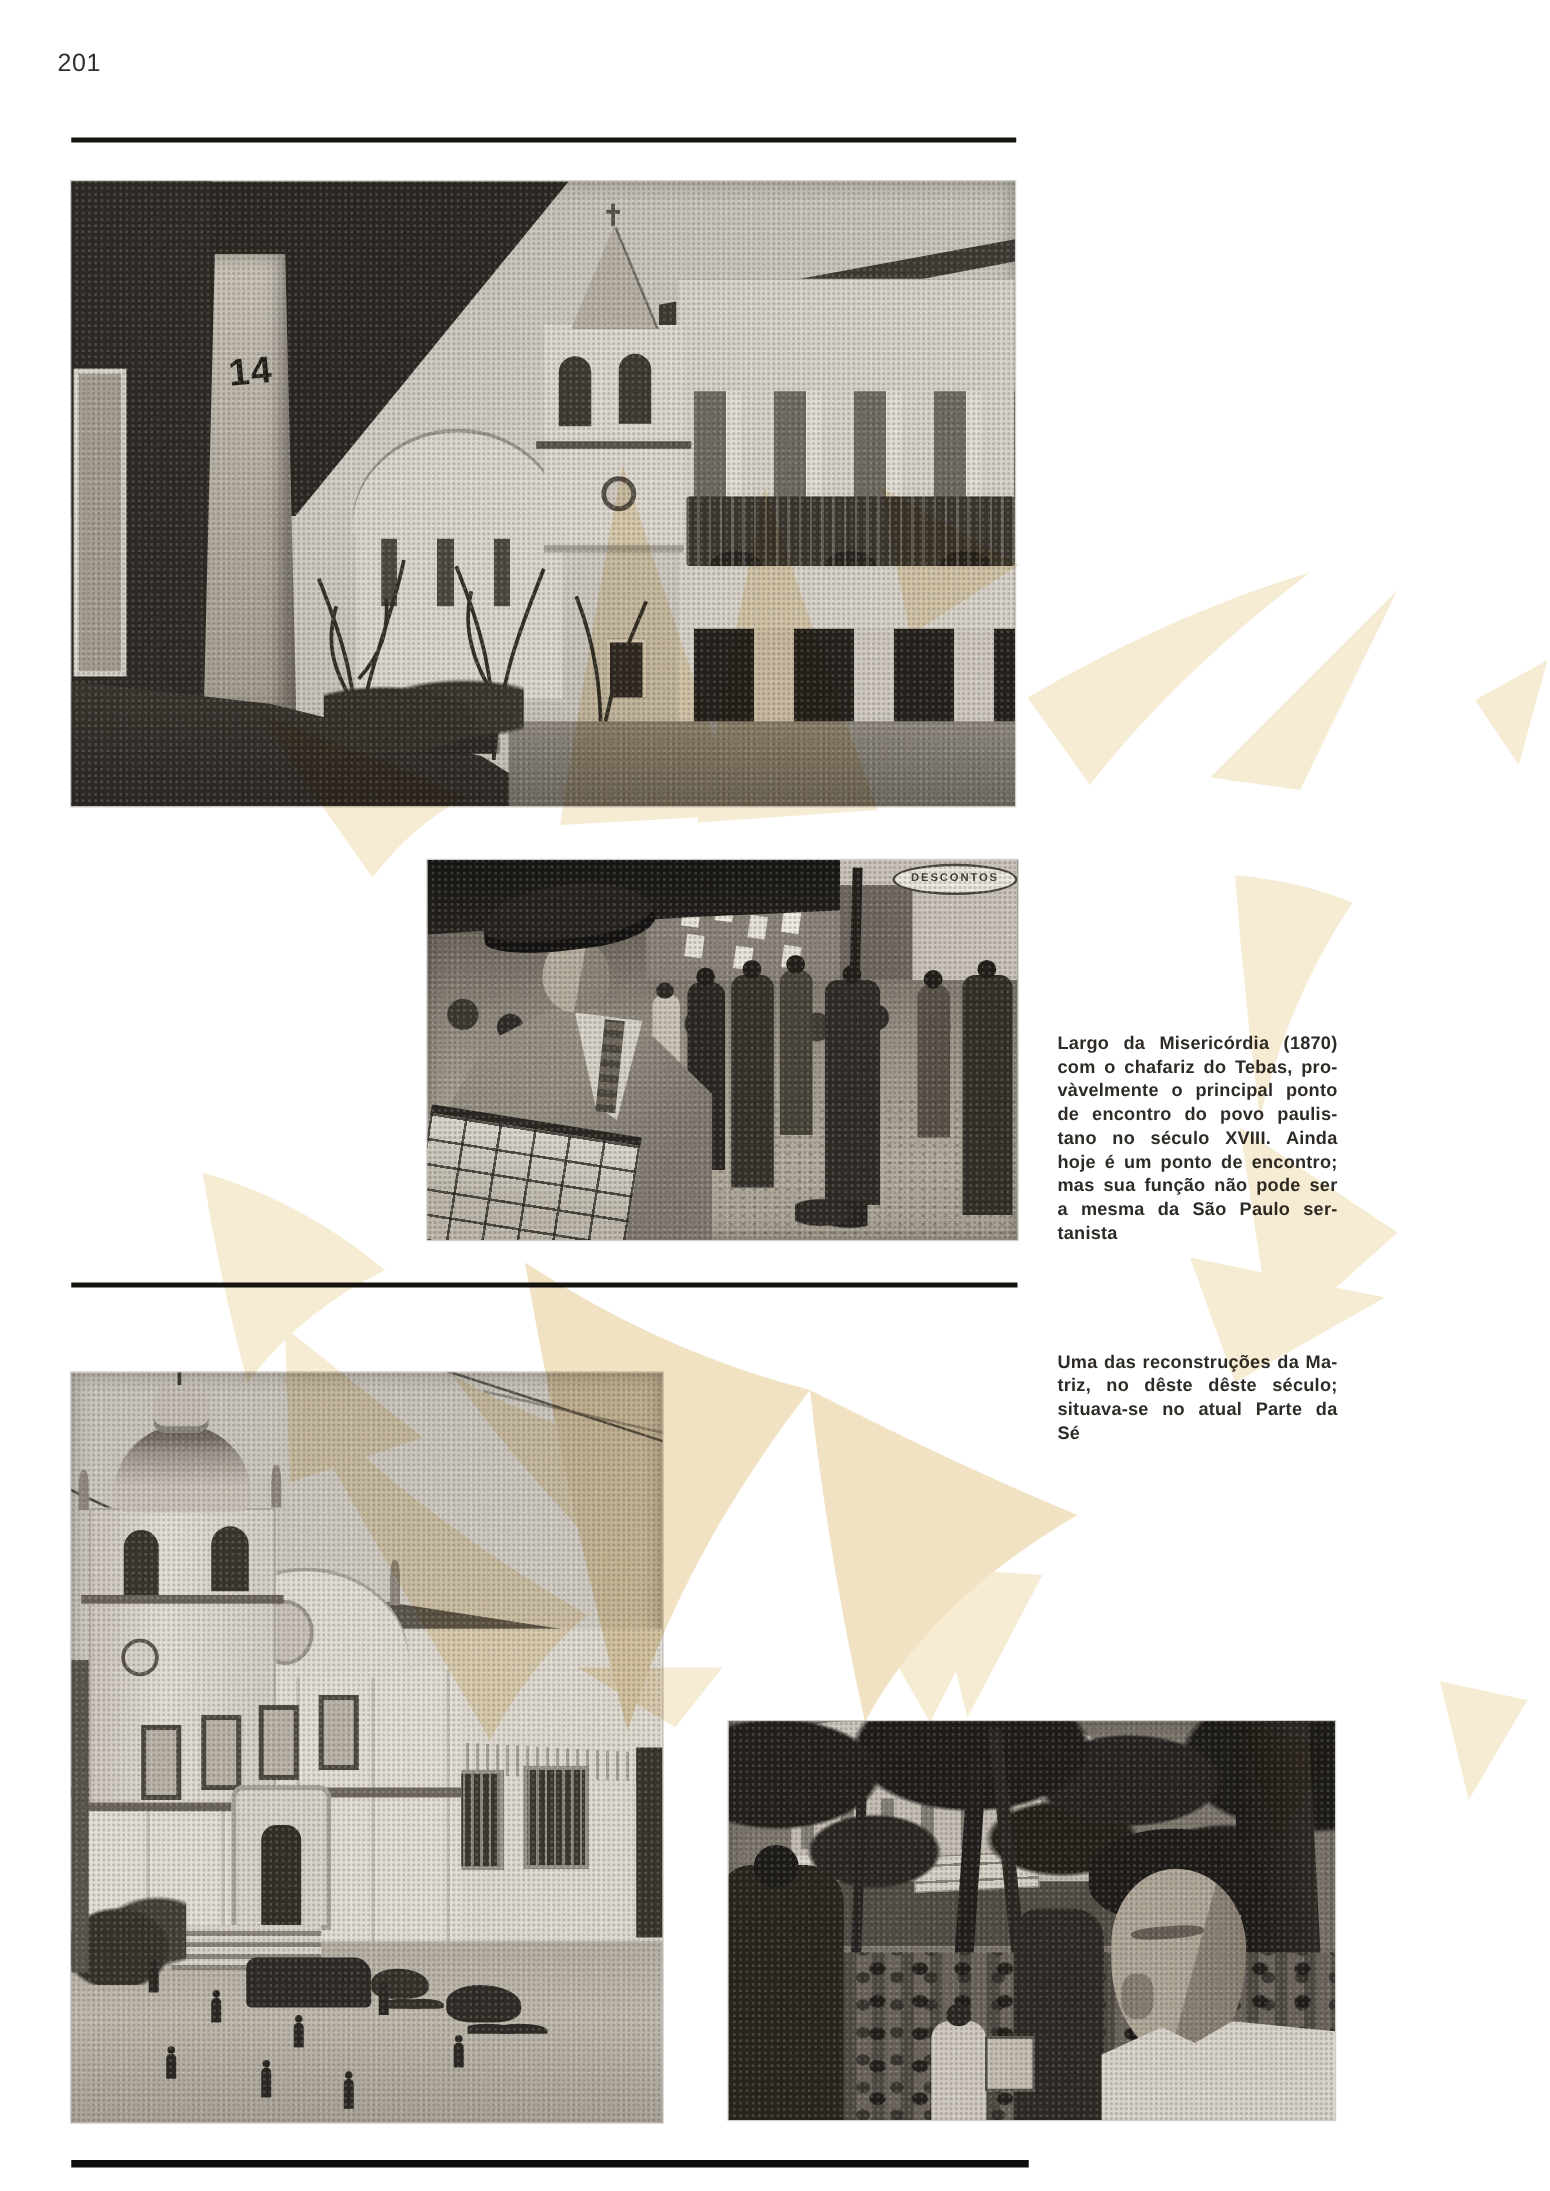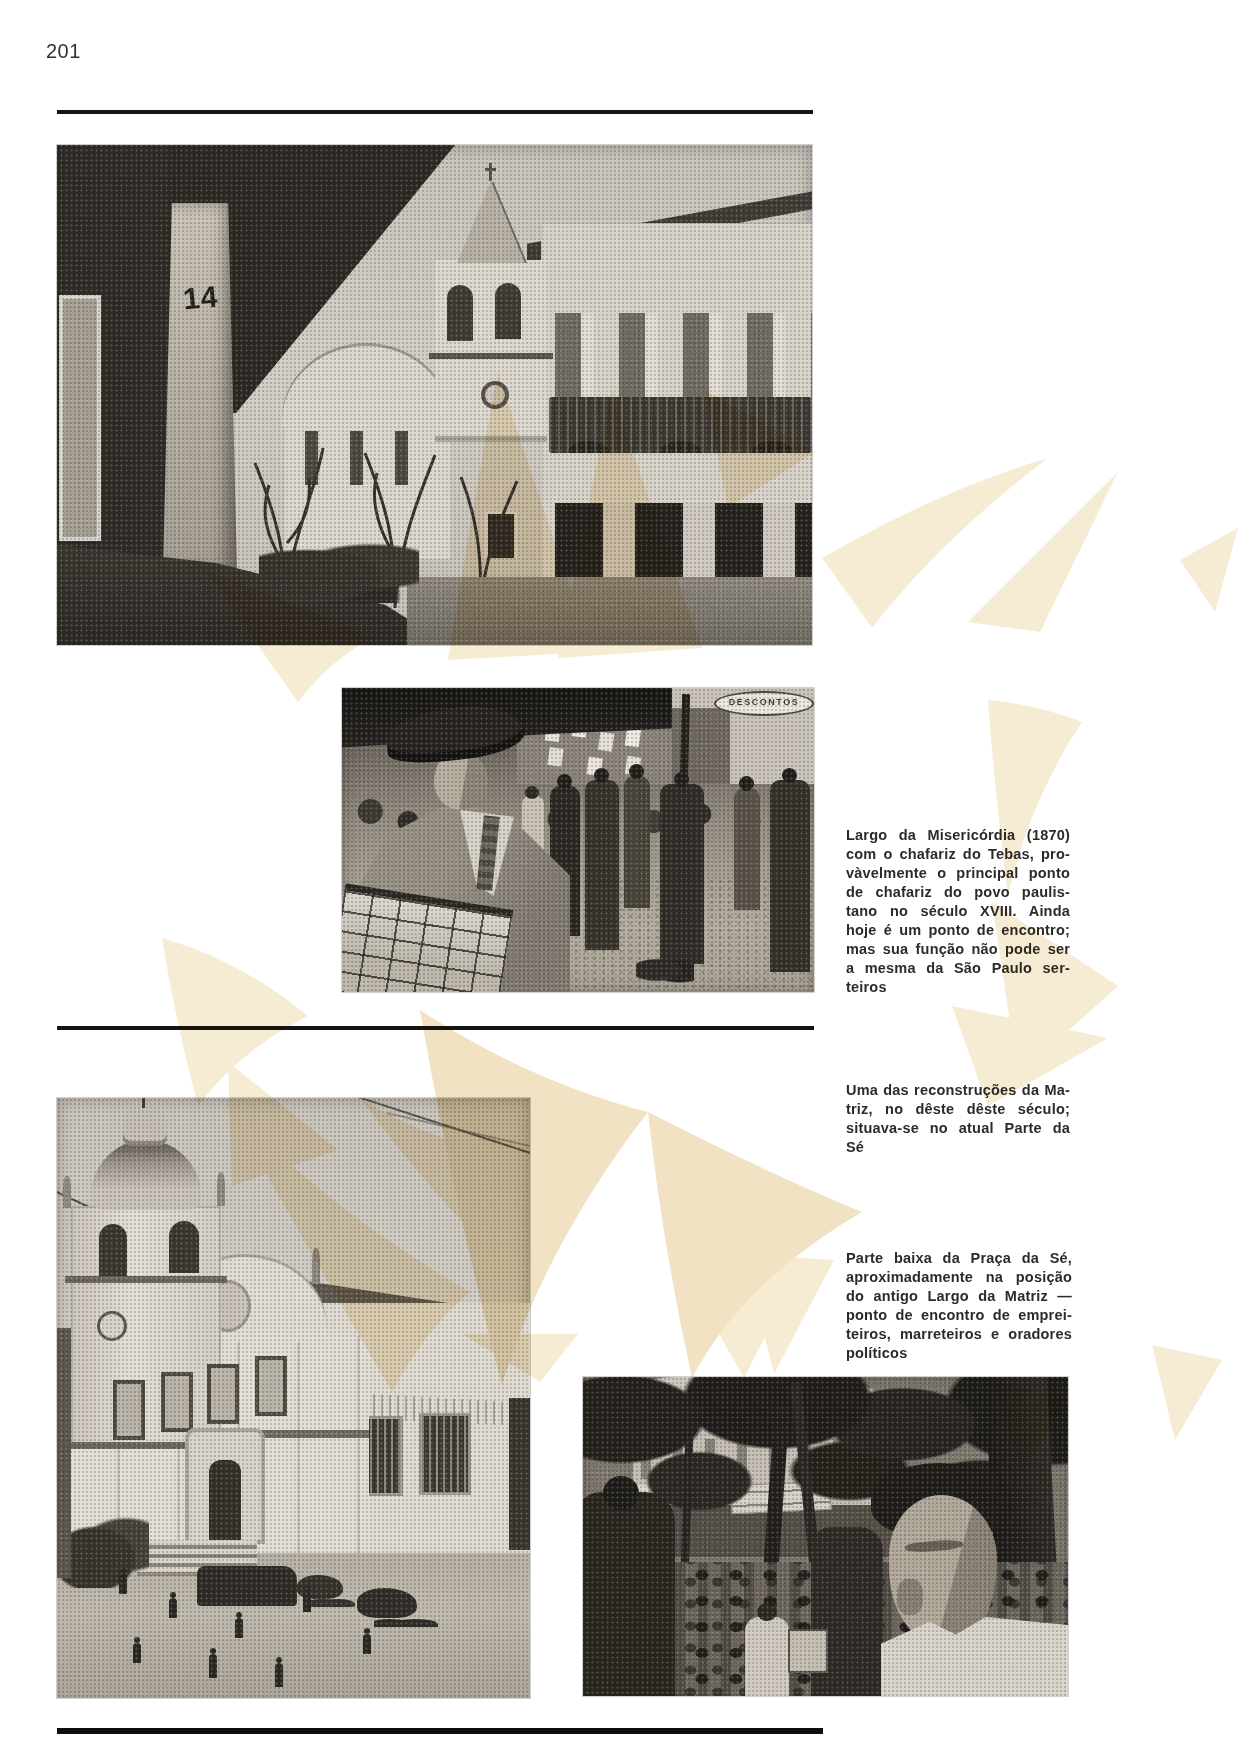--- a/index.html
+++ b/index.html
@@ -354,43 +354,35 @@
     <div class="p2-manhat"></div>
     <div class="p2-tray"></div>
   </div>
 
   <div class="rule rule2"></div>
 
   <div class="cap cap1">
     <div class="line">Largo da Misericórdia (1870)</div>
     <div class="line">com o chafariz do Tebas, pro-</div>
     <div class="line">vàvelmente o principal ponto</div>
-    <div class="line">de chafariz do povo paulis-</div>
+    <div class="line">de encontro do povo paulis-</div>
     <div class="line">tano no século XVIII.  Ainda</div>
     <div class="line">hoje é um ponto de encontro;</div>
     <div class="line">mas sua função não pode ser</div>
     <div class="line">a mesma da São Paulo ser-</div>
-    <div class="line last">teiros</div>
+    <div class="line last">tanista</div>
   </div>
 
   <div class="cap cap2">
     <div class="line">Uma das reconstruções da Ma-</div>
     <div class="line">triz, no dêste dêste século;</div>
     <div class="line">situava-se no atual Parte da</div>
     <div class="line last">Sé</div>
   </div>
 
-  <div class="cap cap3">
-    <div class="line">Parte baixa da Praça da Sé,</div>
-    <div class="line">aproximadamente na posição</div>
-    <div class="line">do antigo Largo da Matriz —</div>
-    <div class="line">ponto de encontro de emprei-</div>
-    <div class="line">teiros, marreteiros e oradores</div>
-    <div class="line last">políticos</div>
-  </div>
 
   <div class="photo photo3">
     <div class="p3-wire1"></div>
     <div class="p3-wire2"></div>
     <div class="p3-wire3"></div>
     <div class="p3-roof"></div>
     <div class="p3-house"></div>
     <div class="p3-roof2"></div>
     <div class="p3-balc p3-balc1"></div>
     <div class="p3-balc p3-balc2"></div>

